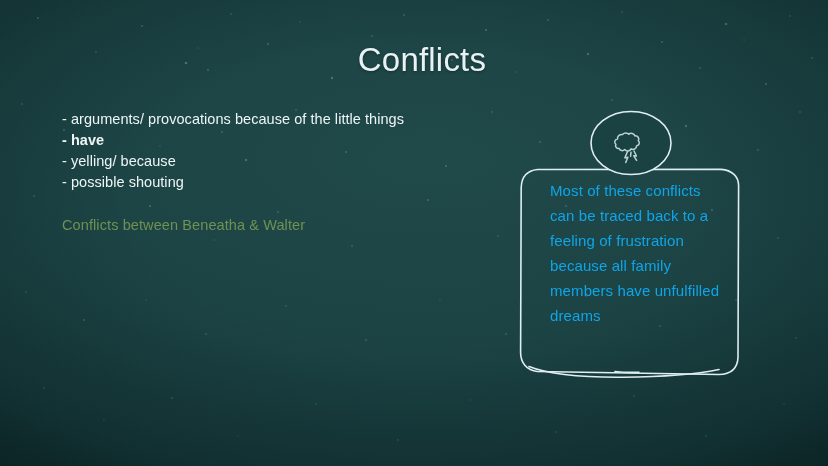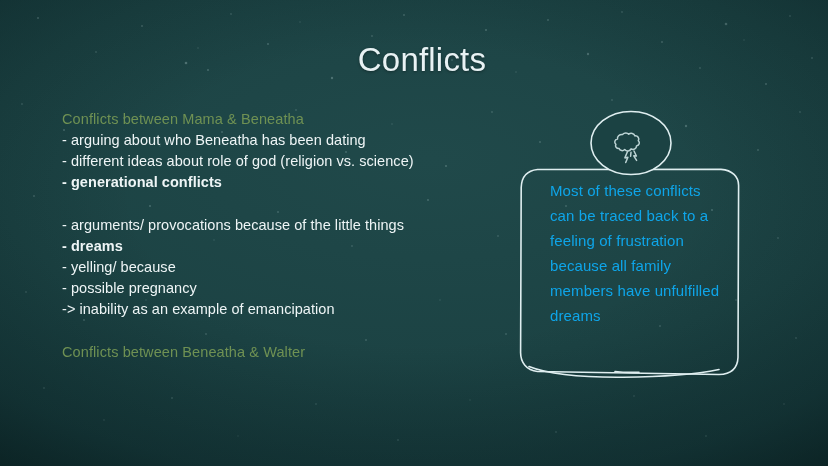--- a/index.html
+++ b/index.html
@@ -209,33 +209,26 @@
       </g>
     </svg>
   </div>
 
   <div class="bg-vignette"></div>
 
   <div class="slide-title">Conflicts</div>
 
   <div class="content-col">
 
-    <div class="conflict-section">
-      <div class="section-heading">Conflicts between Mama &amp; Beneatha</div>
-      <div class="bullet-line">- arguing about who Beneatha has been dating</div>
-      <div class="bullet-line">- different ideas about role of god (religion vs. science)</div>
-      <div class="bullet-line is-bold">- generational conflicts</div>
-    </div>
 
     <div class="conflict-section">
       <div class="bullet-line">- arguments/ provocations because of the little things</div>
-      <div class="bullet-line is-bold">- dreams</div>
+      <div class="bullet-line is-bold">- have</div>
       <div class="bullet-line">- yelling/ because</div>
-      <div class="bullet-line">- possible pregnancy</div>
-      <div class="bullet-line">-&gt; inability as an example of emancipation</div>
+      <div class="bullet-line">- possible shouting</div>
     </div>
 
     <div class="conflict-section">
       <div class="section-heading">Conflicts between Beneatha &amp; Walter</div>
     </div>
 
   </div>
 
   <div class="callout">
 

